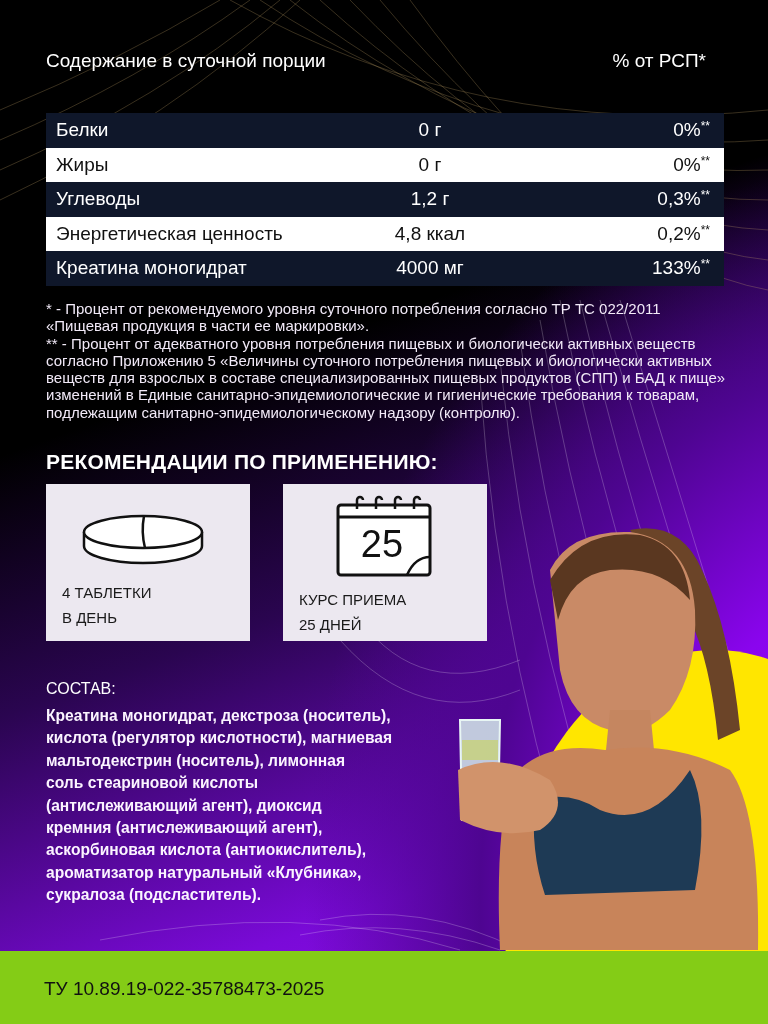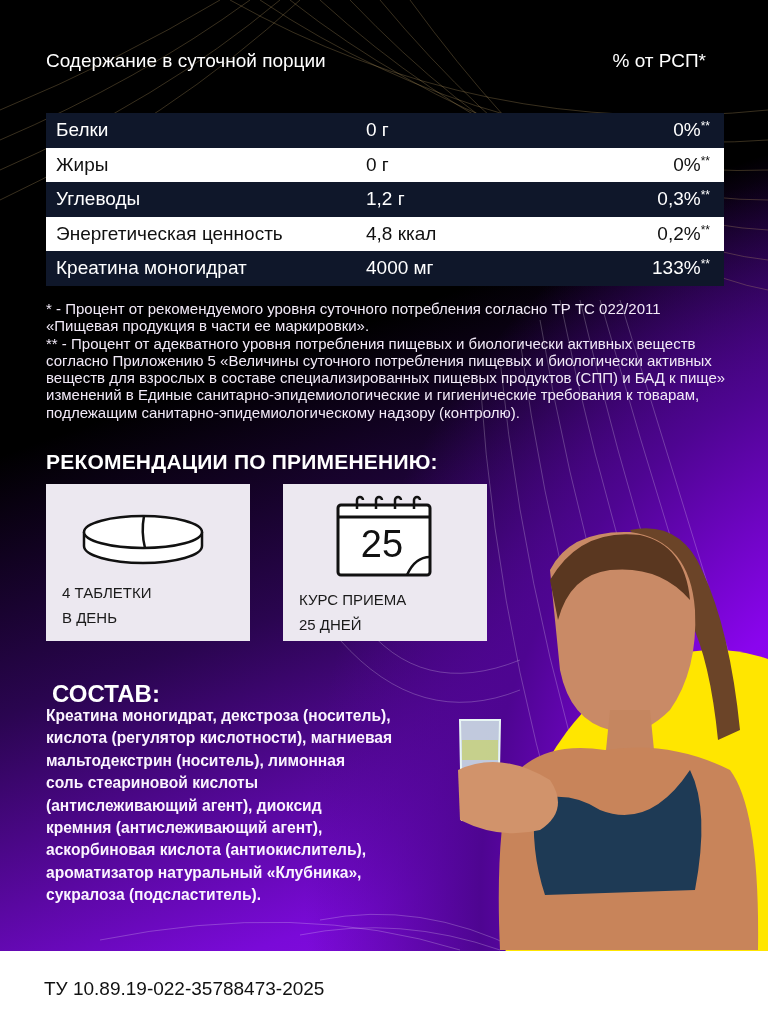--- a/index.html
+++ b/index.html
@@ -27,21 +27,21 @@
     position: absolute; left: 46px; top: 113px; width: 678px;
     background: #0f172a;
   }
   .row {
     display: flex; align-items: center; height: 34.5px;
     font-size: 19px; padding: 0 14px 0 10px;
     color: #fff;
   }
   .row.light { background: #fff; color: #111; }
   .row .name { flex: 1; }
-  .row .amount { width: 160px; text-align: left; margin-right: 14px; }
+  .row .amount { width: 160px; text-align: center; margin-right: 30px; }
   .row .pct { width: 170px; text-align: right; }
   .row .pct sup { font-size: 12px; vertical-align: 6px; }
   .notes {
     position: absolute; left: 46px; top: 300px; width: 680px;
     font-size: 15px; line-height: 17.3px; color: #f2eaf8;
   }
   .reco-title {
     position: absolute; left: 46px; top: 450px;
     font-size: 21px; font-weight: bold; letter-spacing: 0.2px;
   }
@@ -51,35 +51,35 @@
   }
   .card.c1 { left: 46px; }
   .card.c2 { left: 283px; }
   .card .label {
     position: absolute; left: 16px; font-size: 15px; font-weight: normal; line-height: 25px;
   }
   .card.c1 .label { top: 96px; }
   .card.c2 .label { top: 103px; }
   .card svg { position: absolute; }
   .comp-title {
-    position: absolute; left: 52px; top: 680px;
-    font-size: 24px; font-weight: bold;
+    position: absolute; left: 46px; top: 680px;
+    font-size: 16px; font-weight: normal;
   }
   .comp-text {
     position: absolute; left: 46px; top: 705px; width: 420px;
     font-size: 15.6px; font-weight: bold; line-height: 22.4px; color: #fbf4ff;
   }
   .circle {
     position: absolute; left: 505px; top: 650px; width: 420px; height: 560px;
     border-radius: 50%; background: #ffe600;
   }
   .person { position: absolute; left: 440px; top: 510px; width: 328px; height: 440px; }
   .footer {
     position: absolute; left: 0; top: 951px; width: 768px; height: 73px;
-    background: #ffffff;
+    background: #84cc16;
   }
   .footer .tu {
     position: absolute; left: 44px; top: 27px; color: #111; font-size: 19px;
   }
 </style>
 </head>
 <body>
 
 <div class="bg">
   <svg width="768" height="1024" viewBox="0 0 768 1024">

